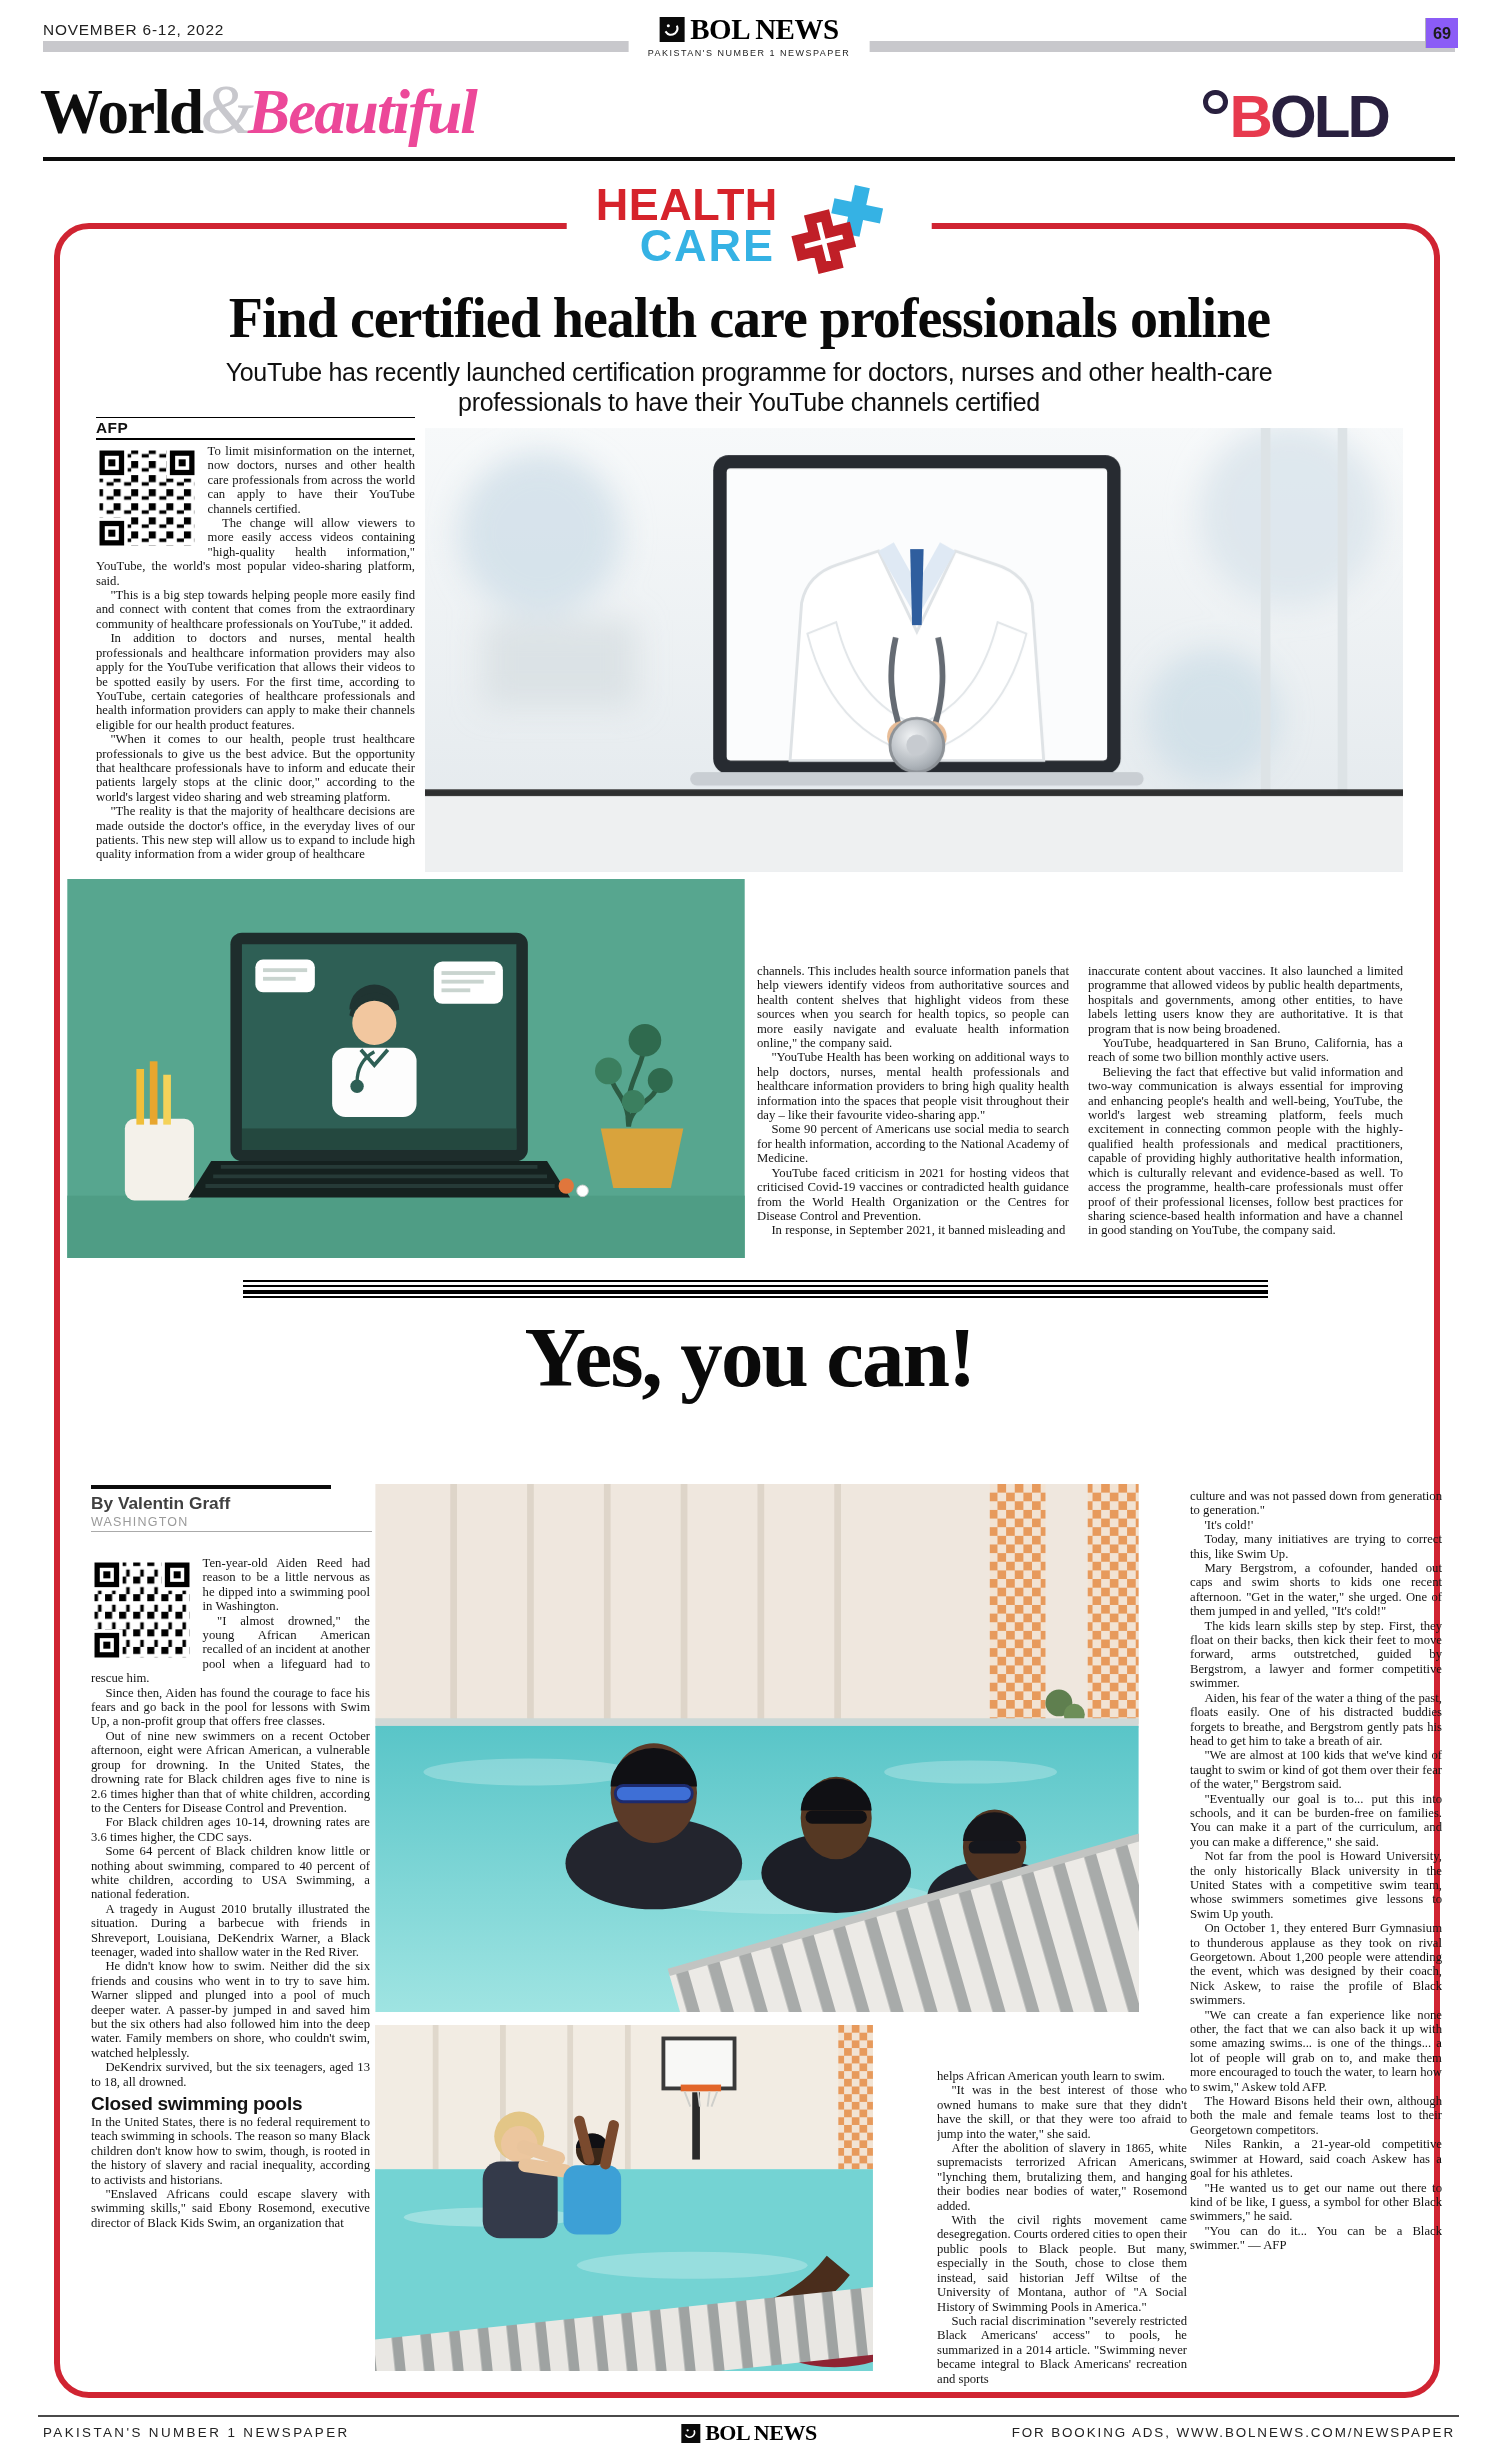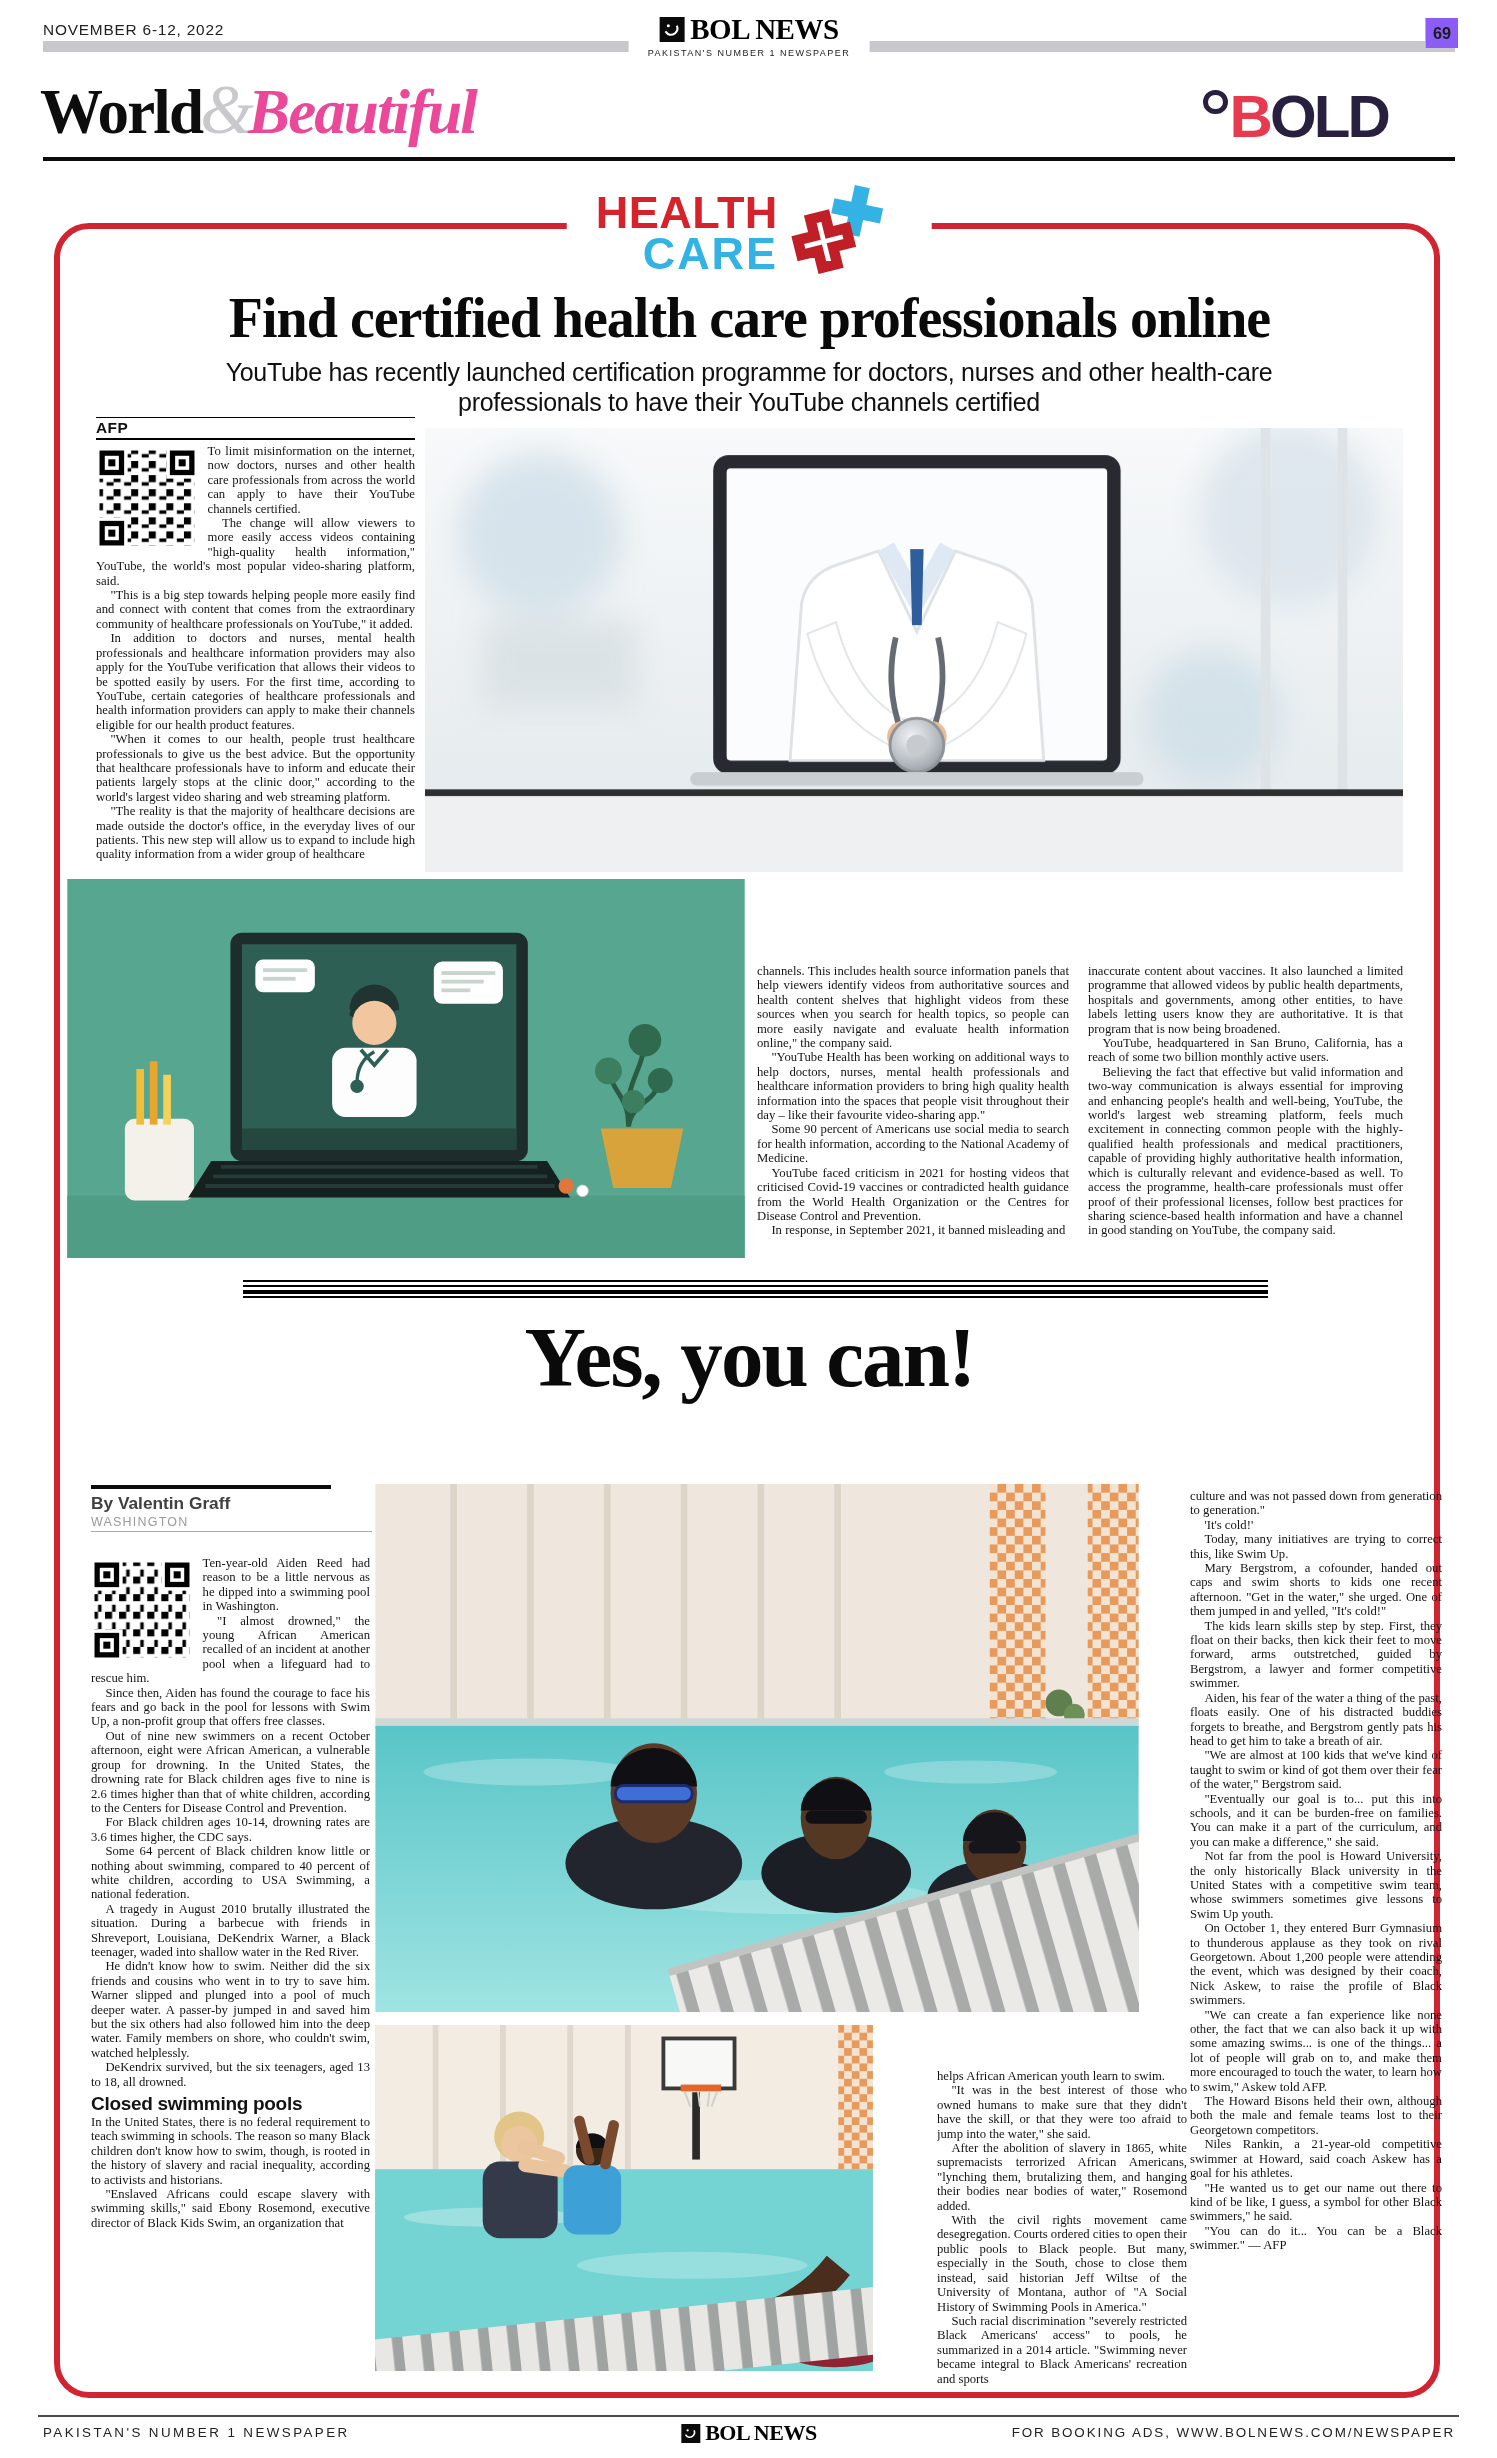--- a/index.html
+++ b/index.html
@@ -25,21 +25,21 @@
   .mast .bt{font-size:63px;font-weight:600;font-style:italic;color:#ec4899;letter-spacing:-1.9px;}
   .bold-logo{right:110px;top:88px;display:flex;align-items:flex-start;font-family:"Liberation Sans",sans-serif;}
   .bold-logo .deg{width:14.4px;height:14.4px;border:5.8px solid #29203f;border-radius:50%;margin:1.9px 1.9px 0 0;}
   .bold-logo .b1{font-size:60px;font-weight:700;color:#e73a4e;line-height:.95;letter-spacing:-2.9px;}
   .bold-logo .b2{font-size:60px;font-weight:700;color:#29203f;line-height:.95;letter-spacing:-2.9px;}
   .mastrule{left:43px;top:157px;width:1412px;height:3.8px;background:#0c0c0c;}
 
   
   .frame{left:54px;top:223px;width:1374px;height:2163px;border:6.7px solid #d02432;border-radius:35px;}
   .badge{left:50%;top:184px;transform:translateX(-50%);background:#fff;padding:0 29px;z-index:5;display:flex;align-items:flex-start;}
-  .badge-words{text-align:right;line-height:.92;margin-top:8px;}
+  .badge-words{text-align:left;line-height:.92;}
   .badge-health{font-size:45px;font-weight:700;letter-spacing:0.5px;color:#d6232b;}
   .badge-care{font-size:45px;font-weight:700;letter-spacing:1.9px;color:#35b2e4;margin-left:44px;}
   .badge svg{margin:-3.8px 0 0 -9.6px;}
 
   
   .a1-head{left:77px;top:286px;width:1345px;text-align:center;font-family:"Liberation Serif",serif;
            font-weight:700;font-size:56px;letter-spacing:-1px;color:#0a0a0a;}
   .a1-sub{left:192px;top:357px;width:1114px;text-align:center;font-size:25px;line-height:1.2;color:#101010;letter-spacing:-0.3px;}
   .kicker{left:96px;top:417px;width:319px;border-top:1.9px solid #000;}
   .kicker .k{font-size:15.4px;font-weight:700;letter-spacing:0.5px;padding:1px 0;}

